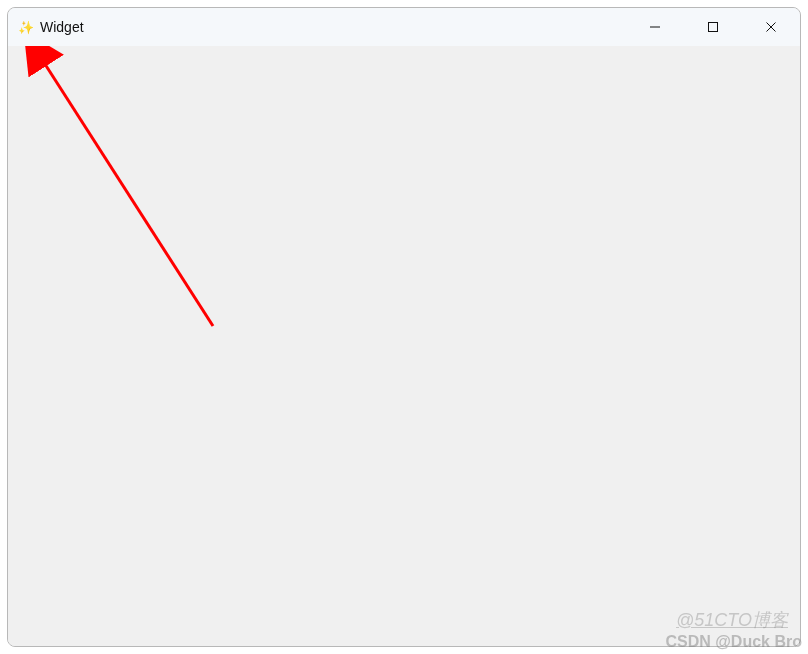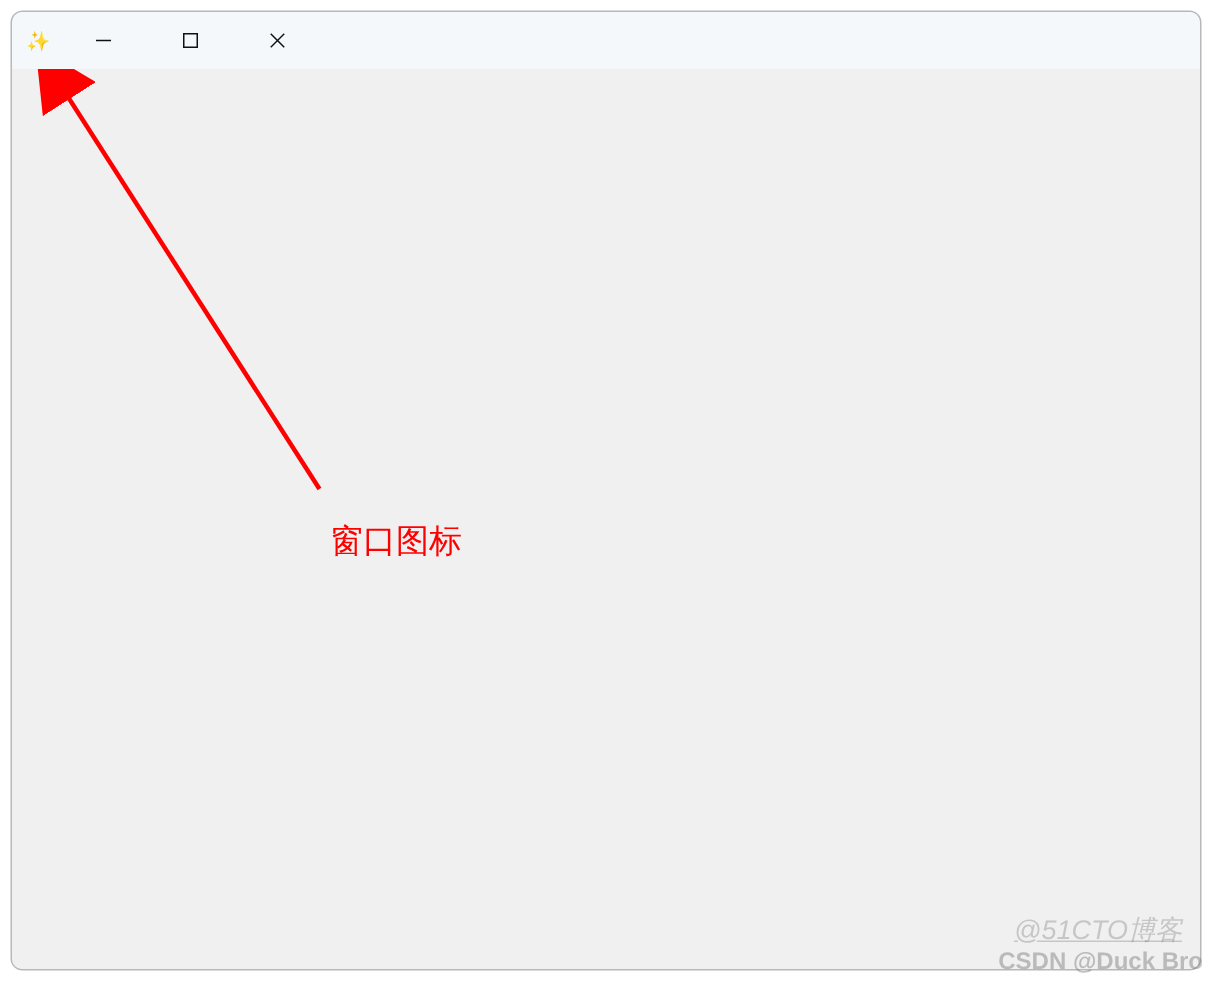--- a/index.html
+++ b/index.html
@@ -96,20 +96,21 @@
       pointer-events: none;
       font-weight: bold;
     }
   </style>
 </head>
 <body>
 
 <div class="window">
   <div class="titlebar">
     <span class="title-icon">✨</span>
+    <span class="title-text">Widget</span>
     <div class="win-controls">
       <div class="win-btn" title="Minimize">
         <svg width="12" height="12" viewBox="0 0 12 12">
           <rect x="1" y="5.5" width="10" height="1" fill="#111"></rect>
         </svg>
       </div>
       <div class="win-btn" title="Maximize">
         <svg width="12" height="12" viewBox="0 0 12 12">
           <rect x="1.5" y="1.5" width="9" height="9" fill="none" stroke="#111" stroke-width="1"></rect>
         </svg>
@@ -124,18 +125,17 @@
   </div>
   <div class="client-area">
     <svg class="annotation-arrow" style="left:0; top:0;" width="300" height="320" viewBox="0 0 300 320">
       <defs>
         <marker id="arrowhead" markerWidth="14" markerHeight="14" refX="2" refY="7" orient="auto">
           <polygon points="0 0, 14 7, 0 14" fill="#ff0000"></polygon>
         </marker>
       </defs>
       <line x1="205" y1="280" x2="35" y2="15" stroke="#ff0000" stroke-width="3" marker-end="url(#arrowhead)"></line>
     </svg>
-    <div class="annotation-text" style="left:212px; top:300px;">窗口图标</div>
   </div>
 </div>
 
 <div class="watermark1">@51CTO博客</div>
 <div class="watermark2">CSDN @Duck Bro</div>
 
 </body></html>

